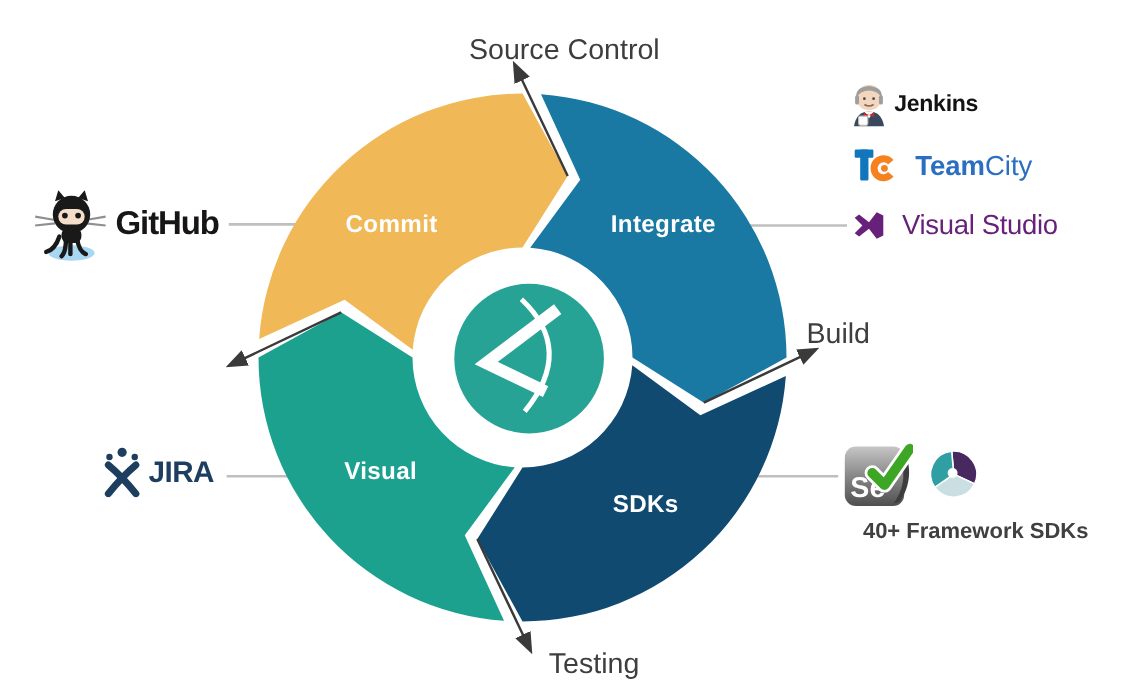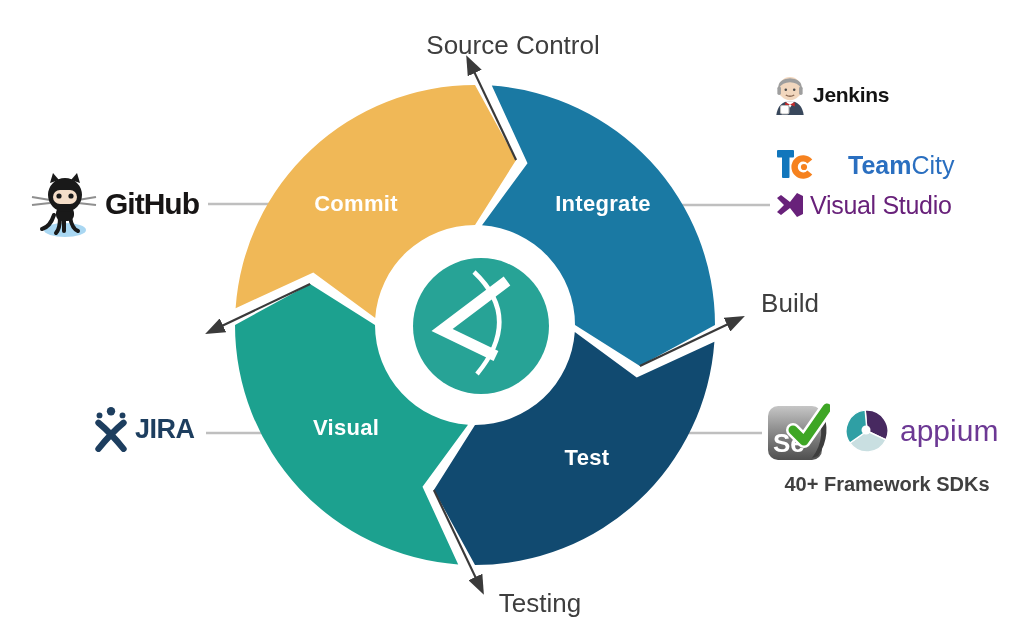--- a/index.html
+++ b/index.html
@@ -68,25 +68,25 @@
 
     <g>
       <circle cx="481" cy="326" r="68" fill="#27A396"></circle>
       <path d="M507 281 L442 330 L496 356" fill="none" stroke="#ffffff" stroke-width="11" stroke-linejoin="miter"></path>
       <path d="M474 272 Q523 318 477 374" fill="none" stroke="#ffffff" stroke-width="4.5"></path>
     </g>
   </svg>
 
   <div class="seg-label" style="left:356px;top:204px;">Commit</div>
   <div class="seg-label" style="left:603px;top:204px;">Integrate</div>
-  <div class="seg-label" style="left:587px;top:458px;">Test</div>
+  <div class="seg-label" style="left:587px;top:458px;">SDKs</div>
   <div class="seg-label" style="left:346px;top:428px;">Visual</div>
 
   <div class="stage-label" style="left:513px;top:45px;">Source Control</div>
-  <div class="stage-label" style="left:790px;top:303px;">Build</div>
+  <div class="stage-label" style="left:762px;top:303px;">Build</div>
   <div class="stage-label" style="left:540px;top:603px;">Testing</div>
 
   <div class="logo-row" style="left:28px;top:167px;">
     <svg width="72" height="74" viewBox="0 0 72 74">
       <g stroke="#8f8f8f" stroke-width="2">
         <line x1="4" y1="30" x2="22" y2="33"></line>
           <line x1="4" y1="38" x2="22" y2="36"></line>
         <line x1="50" y1="33" x2="68" y2="30"></line>
           <line x1="50" y1="36" x2="68" y2="38"></line>
       </g>
@@ -134,31 +134,31 @@
       <circle cx="13" cy="14" r="1.2" fill="#4a4a4a"></circle>
       <circle cx="21" cy="14" r="1.2" fill="#4a4a4a"></circle>
       <path d="M13 19 Q17 21.5 21 19" stroke="#8a6a55" stroke-width="1.4" fill="none"></path>
       <path d="M12.5 26 L17 28 L12.5 30 Z" fill="#c62a2a"></path>
       <path d="M21.5 26 L17 28 L21.5 30 Z" fill="#c62a2a"></path>
       <rect x="8" y="29" width="8" height="8" rx="1.5" fill="#ffffff" stroke="#bbbbbb"></rect>
     </svg>
     <span class="jenkins-text">Jenkins</span>
   </div>
 
-  <div class="logo-row" style="left:776px;top:147px;gap:32px;">
+  <div class="logo-row" style="left:776px;top:133px;gap:16px;">
     <svg width="40" height="36" viewBox="0 0 40 36">
       <rect x="1" y="3" width="17" height="7.5" rx="1" fill="#1176bc"></rect>
       <rect x="6" y="3" width="7.5" height="28" rx="1" fill="#1176bc"></rect>
       <path d="M33.8 14.5 A8.6 8.6 0 1 0 33.8 25.5" fill="none" stroke="#f6821f" stroke-width="6.4"></path>
       <circle cx="28" cy="20" r="3.1" fill="#f6821f"></circle>
     </svg>
     <span class="teamcity-text"><span class="tc-bold">Team</span><span>City</span></span>
   </div>
 
-  <div class="logo-row" style="left:774px;top:189px;gap:4px;">
+  <div class="logo-row" style="left:774px;top:189px;gap:14px;">
     <svg width="32" height="32" viewBox="0 0 32 32">
       <path d="M16 13 L23 4 L29 7 L29 25 L23 28 L16 19 L7 26 L3 23 L10 16 L3 9 L7 6 Z" fill="#68217a"></path>
     </svg>
     <span class="vs-text">Visual Studio</span>
   </div>
 
   <div class="logo-row" style="left:766px;top:398px;gap:10px;">
     <svg width="64" height="66" viewBox="0 0 64 66">
       <rect x="2" y="8" width="54" height="54" rx="10" fill="url(#segrad2)"></rect>
       <path d="M50 14 C58 28 57 46 46 60 L52 58 C62 44 63 26 56 13 Z" fill="#3d3d3d"></path>
@@ -172,18 +172,17 @@
             <stop offset="1" stop-color="#4f4f4f"></stop>
         </linearGradient>
       </defs>
     </svg>
     <svg width="46" height="46" viewBox="0 0 46 46" style="margin-left:4px;">
       <path d="M23 23 L21.2 2.1 A21 21 0 0 1 42 31.9 Z" fill="#472960" stroke="#ffffff" stroke-width="1.4"></path>
       <path d="M23 23 L42 31.9 A21 21 0 0 1 5.8 35 Z" fill="#c9dfe1" stroke="#ffffff" stroke-width="1.4"></path>
       <path d="M23 23 L5.8 35 A21 21 0 0 1 21.2 2.1 Z" fill="#2f9fa4" stroke="#ffffff" stroke-width="1.4"></path>
       <circle cx="22" cy="22" r="4.5" fill="#ffffff"></circle>
     </svg>
-    <span class="appium-text">appium</span>
   </div>
 
   <div class="sdk-text" style="left:887px;top:484px;">40+ Framework SDKs</div>
 
 </div>
 
 </body></html>

